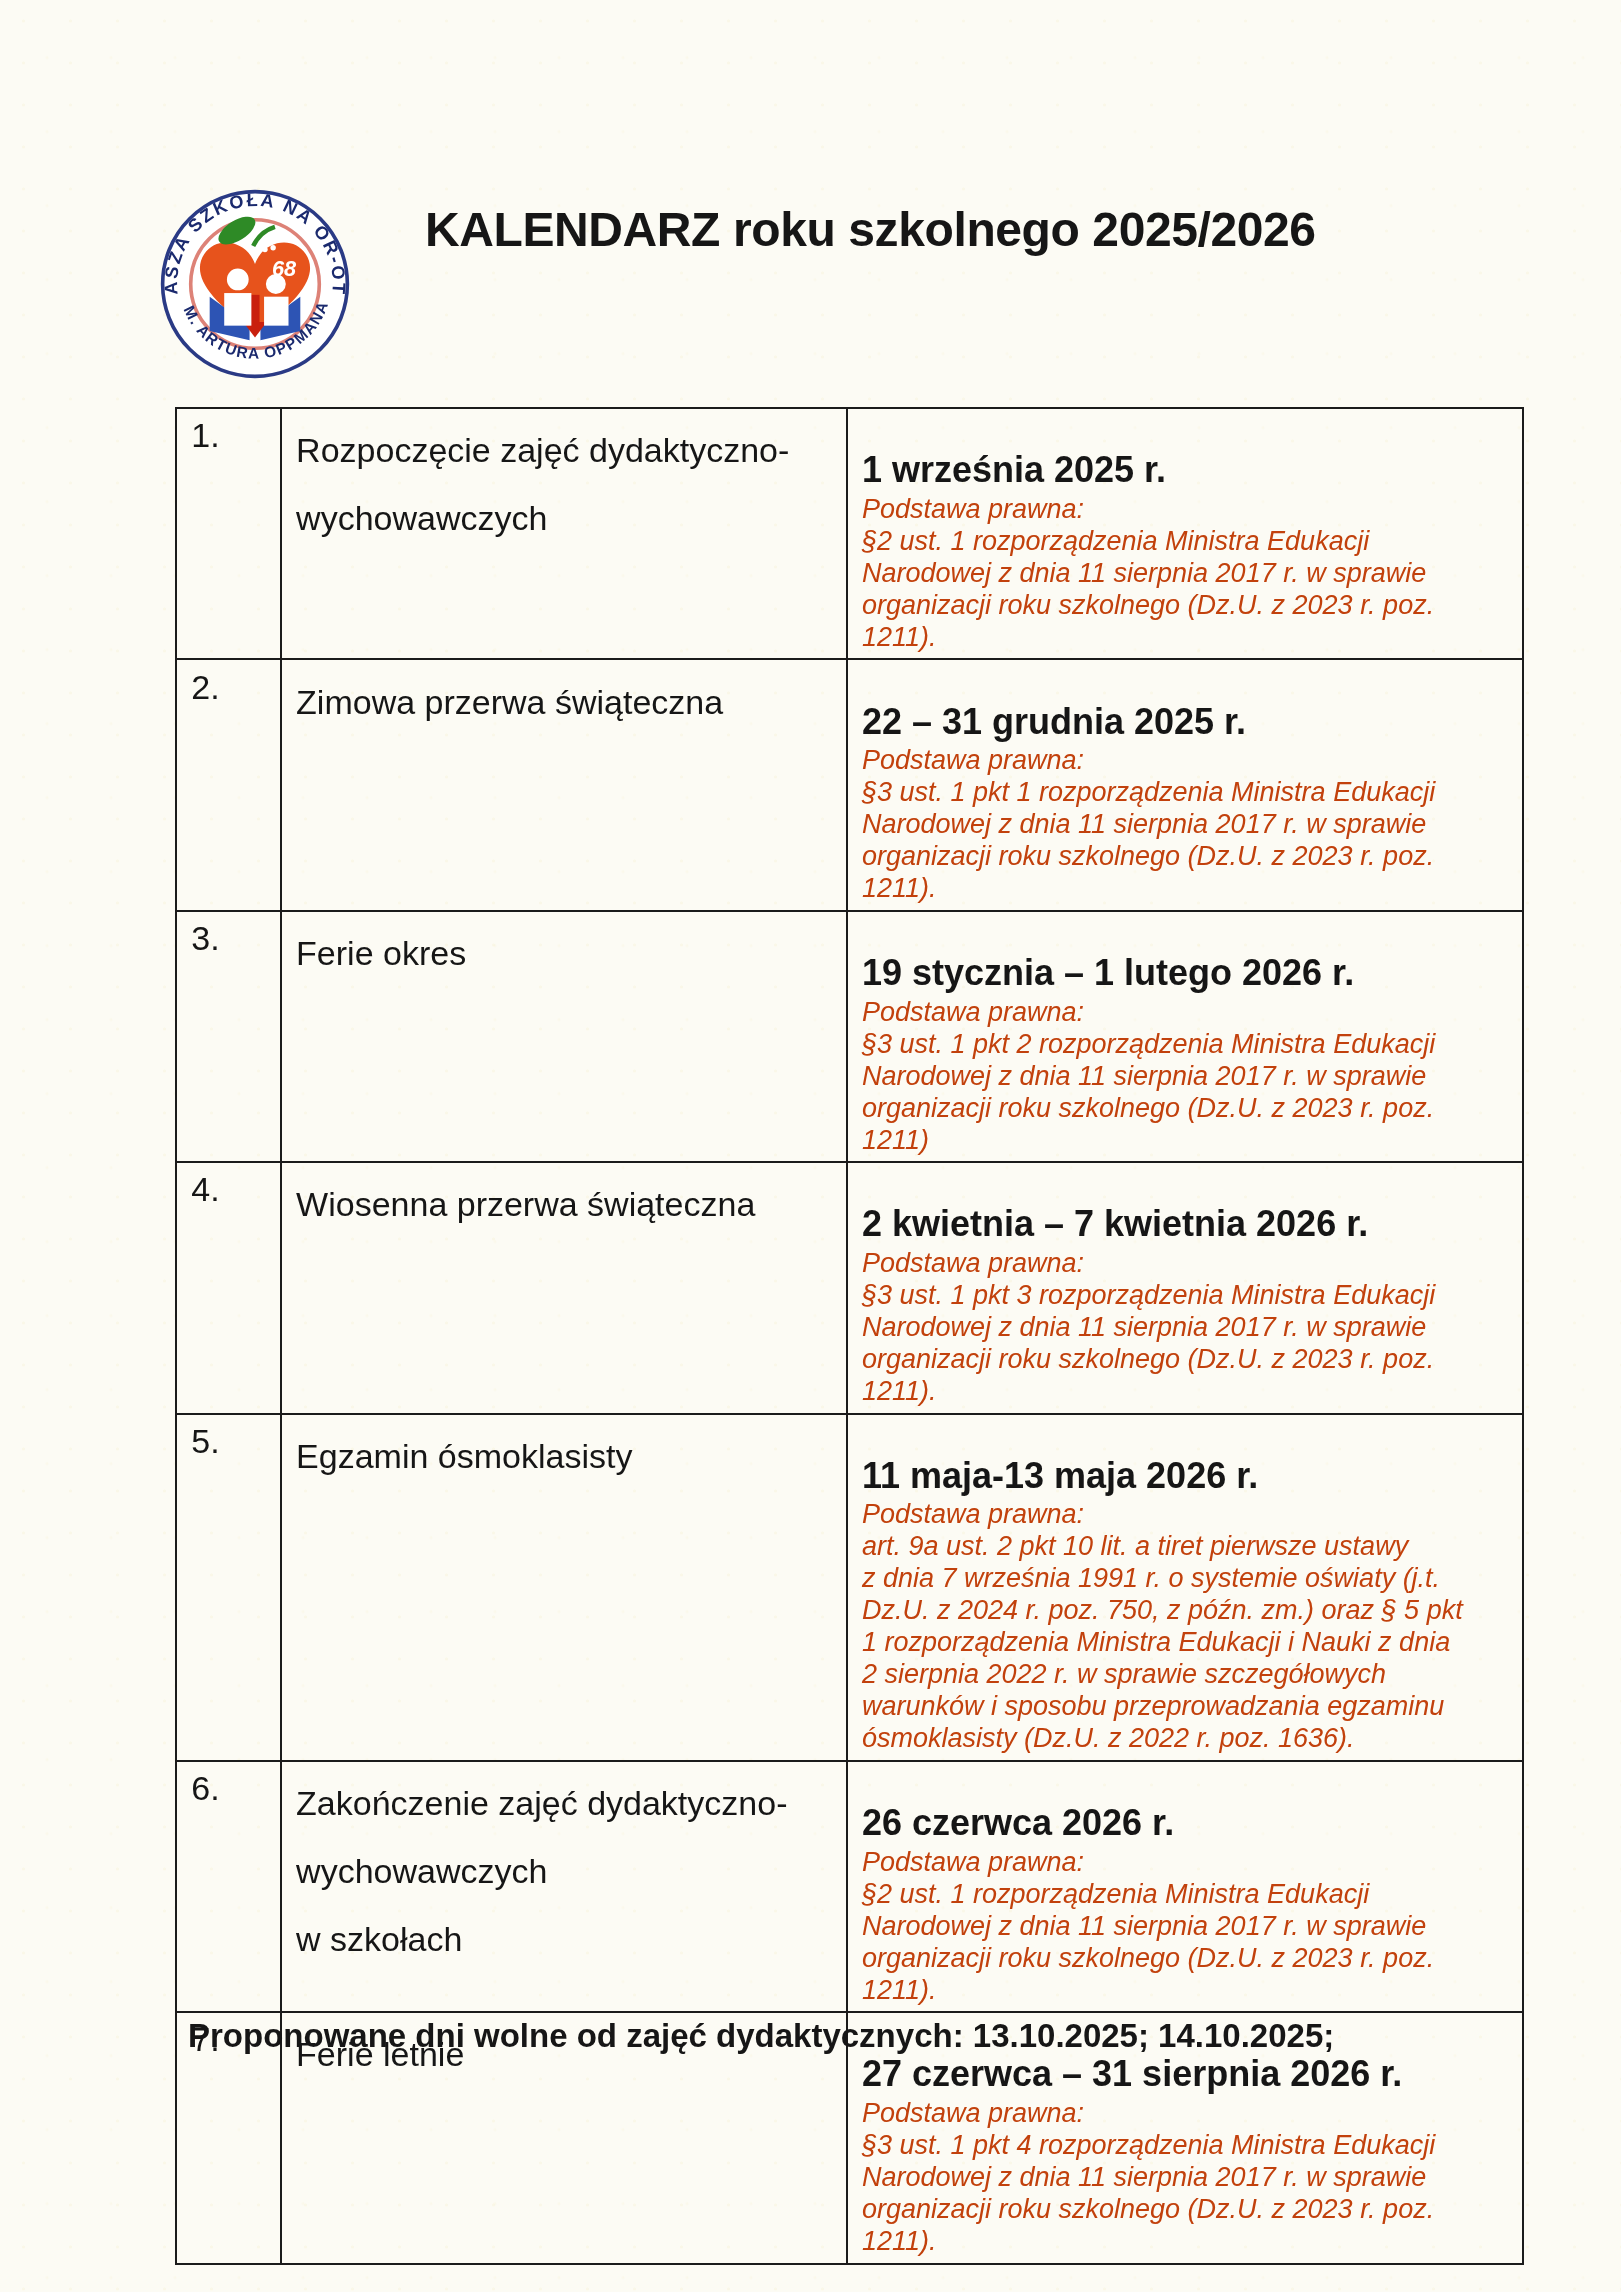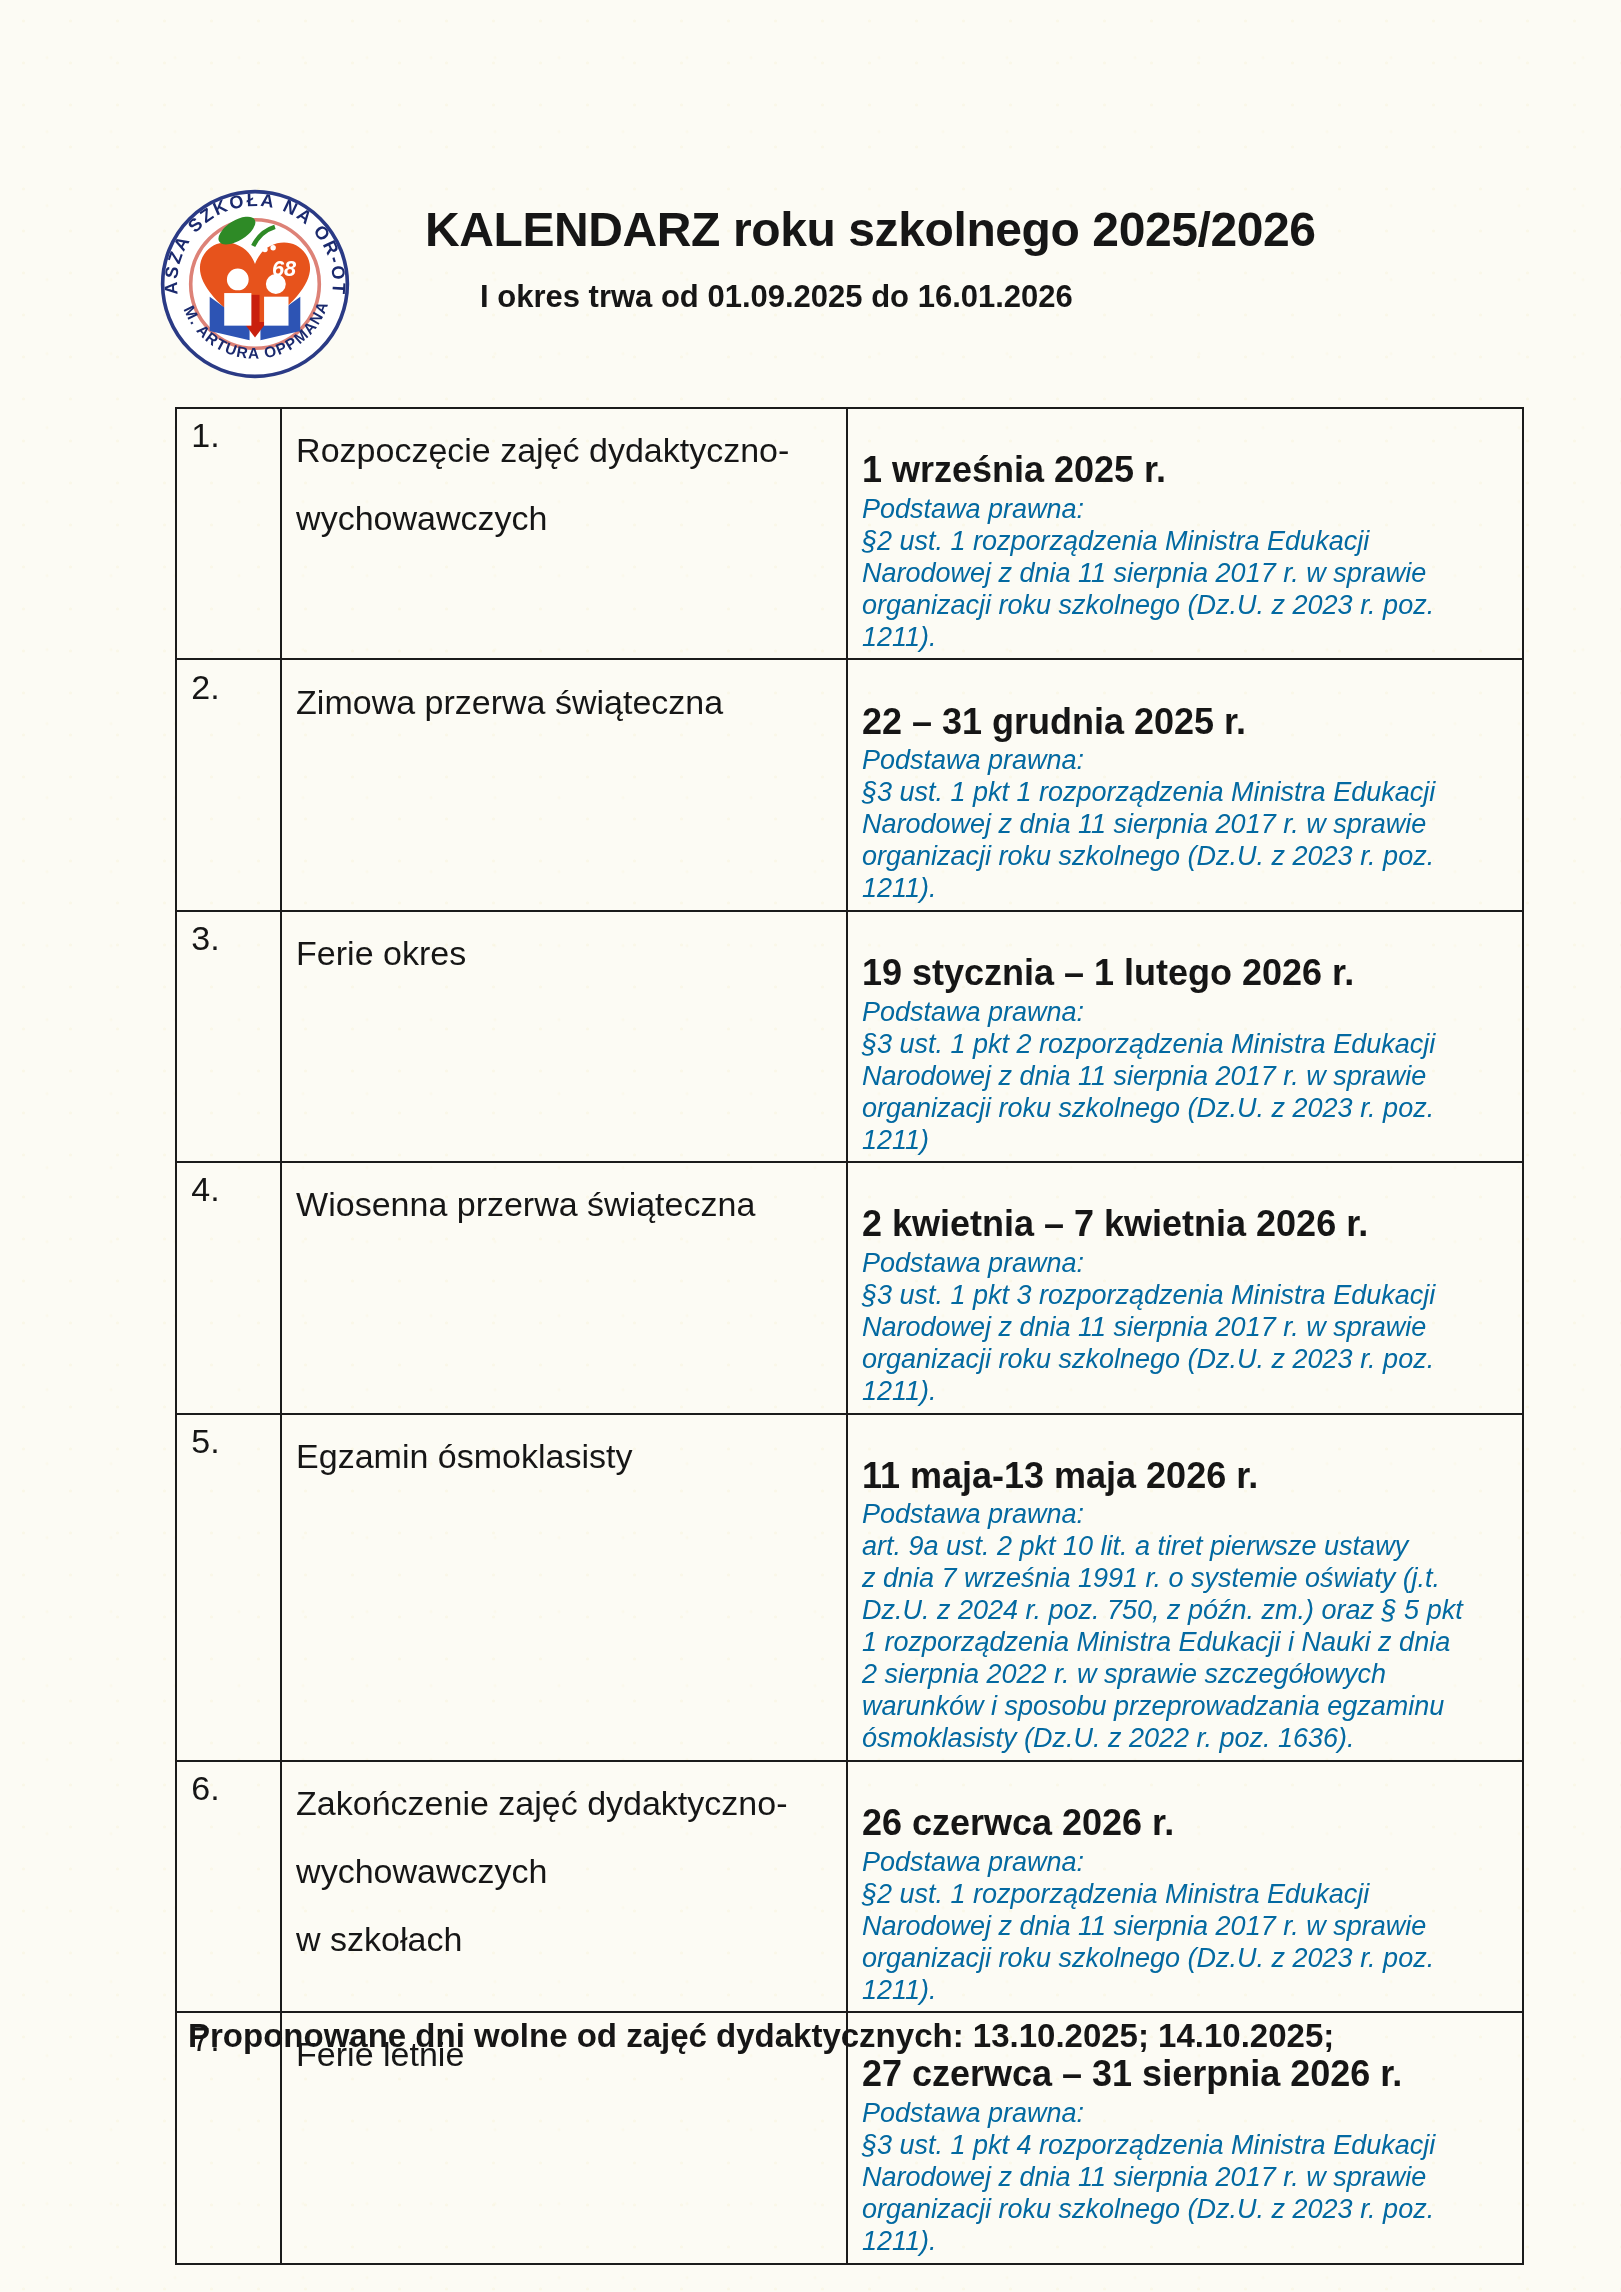--- a/index.html
+++ b/index.html
@@ -30,21 +30,21 @@
     border-collapse:collapse;table-layout:fixed;
   }
   table.cal td{
     border:2.7px solid #1b1b1b;vertical-align:top;
     padding:7.2px 12.5px 5.4px 14.3px;
   }
   td.c-no{width:76px;font-size:34px;padding-left:10.7px;padding-right:3.6px;}
   td.c-event{width:537px;font-size:34px;line-height:68px;padding-left:18px;white-space:pre-line;}
   td.c-date{width:648px;}
   .date{font-size:36px;font-weight:700;line-height:43px;margin-bottom:1.8px;white-space:nowrap;margin-top:32px;}
-  .legal-label,.legal{font-style:italic;font-size:27px;line-height:32px;color:#0369a1;}
+  .legal-label,.legal{font-style:italic;font-size:27px;line-height:32px;color:#c2410c;}
   .legal{white-space:pre-line;}
   tr:nth-child(1){height:202px;}
   tr:nth-child(2){height:202px;}
   tr:nth-child(3){height:200px;}
   tr:nth-child(4){height:199px;}
   tr:nth-child(5){height:287px;}
   tr:nth-child(6){height:200px;}
   tr:nth-child(7){height:197px;}
 
   
@@ -86,21 +86,20 @@
     <rect x="101" y="118" width="10" height="32" fill="#c9200e"></rect>
     <polygon points="93,148 119,148 106,165" fill="#c9200e"></polygon>
 
     <circle cx="87" cy="101" r="12" fill="#ffffff"></circle>
     <path fill="#ffffff" d="M72,116 h30 v36 h-30 z"></path>
     <circle cx="129" cy="106" r="11" fill="#ffffff"></circle>
     <path fill="#ffffff" d="M116,120 h27 v32 h-27 z"></path>
   </svg>
 
   <h1 class="title">KALENDARZ roku szkolnego 2025/2026</h1>
-  <div class="sub sub1">I okres trwa od 01.09.2025 do 16.01.2026</div>
 
   <table class="cal">
     <tbody id="rows">
     <tr>
       <td class="c-no">1.</td>
       <td class="c-event">Rozpoczęcie zajęć dydaktyczno-
 wychowawczych</td>
       <td class="c-date">
         <div class="date">1 września 2025 r.</div>
         <div class="legal-label">Podstawa prawna:</div>

